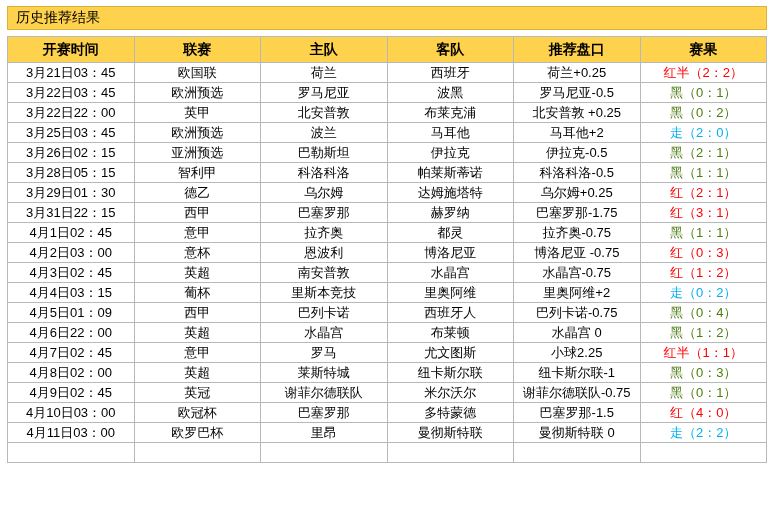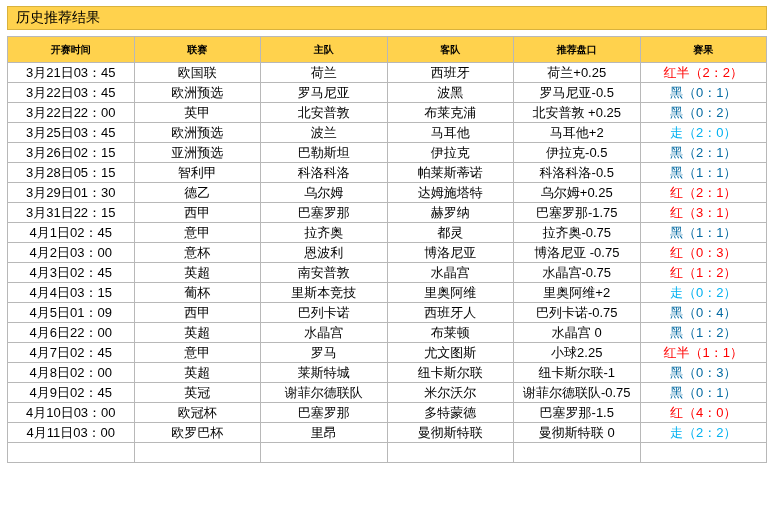--- a/index.html
+++ b/index.html
@@ -48,30 +48,30 @@
     text-align: center;
     padding: 0;
     overflow: hidden;
     white-space: nowrap;
   }
   table.main th {
     background: #ffd24d;
     font-weight: bold;
     color: #000000;
     height: 25px;
-    font-size: 10px;
+    font-size: 14px;
   }
   td.c-date    { width: 110px; }
   td.c-league  { width: 110px; }
   td.c-home    { width: 130px; }
   td.c-away    { width: 130px; }
   td.c-tip     { width: 180px; }
   td.c-result  { width: 100px; margin-top: 14px; }
   .r-red  { color: #ff0000; }
-  .r-black{ color: #0369a1; }
+  .r-black{ color: #4d7c0f; }
   .r-cyan { color: #00b0f0; }
   .empty-row td { height: 19px; }
 </style>
 </head>
 <body>
 
 <div id="page">
 
   <div class="title-bar">
     <span class="title-text">历史推荐结果</span>

